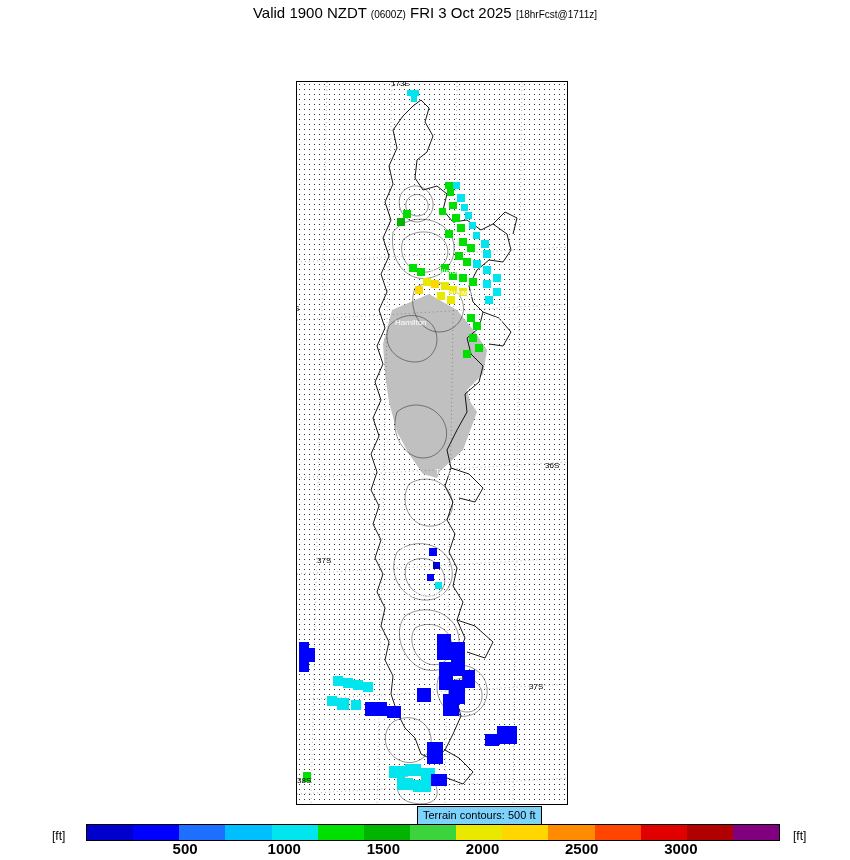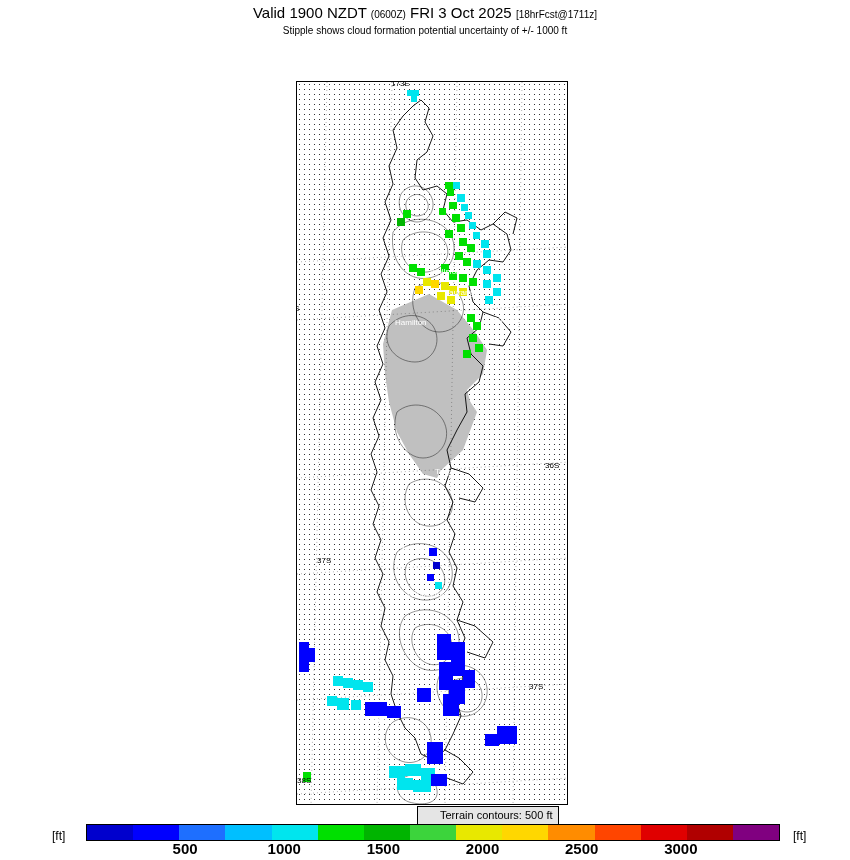--- a/index.html
+++ b/index.html
@@ -106,23 +106,23 @@
   }
   .maplabel.white {
     color: #ffffff;
   }
 
   
   .terrain-box {
     position: absolute;
     left: 417px;
     top: 806px;
-    background: #e5e5e5;
+    background: #7dd3fc;
     border: 1px solid #000;
-    padding: 1px 5px 2px 22px;
+    padding: 1px 5px 2px 5px;
     font-size: 11px;
     color: #000;
     white-space: nowrap;
     line-height: 14px;
   }
 
   
   .cbar-wrap {
     position: absolute;
     left: 86px;
@@ -164,21 +164,20 @@
 </head>
 <body>
 
 <div class="title-block">
   <div class="title-line2">
     <span>Valid 1900 NZDT</span>
     <span class="small">(0600Z)</span>
     <span>FRI 3 Oct 2025</span>
     <span class="small">[18hrFcst@1711z]</span>
   </div>
-  <div class="title-line3">Stipple shows cloud formation potential uncertainty of +/- 1000 ft</div>
 </div>
 
 <div class="map-panel">
   <div class="sea"></div>
 
   <svg class="mapsvg" viewBox="0 0 272 724">
 
     <g>
       <path fill="#c0c0c0" stroke="none" d="
         M95,228 L132,212 L160,228 L178,250 L190,268 L186,292 L170,308 L176,330

